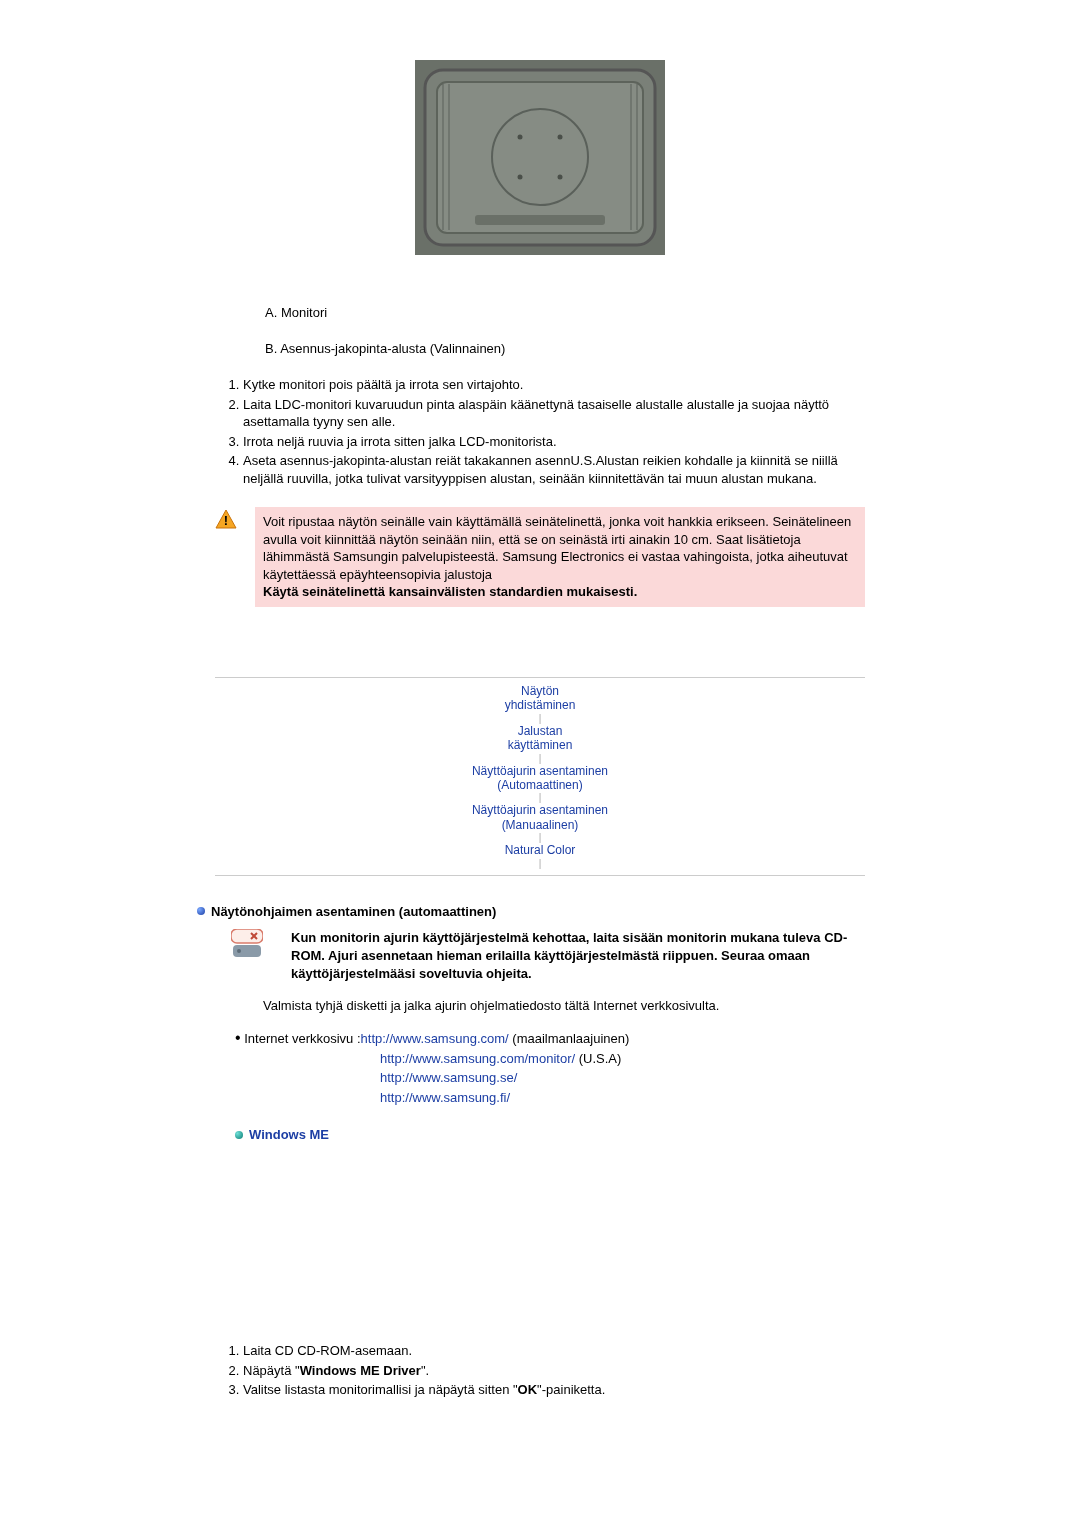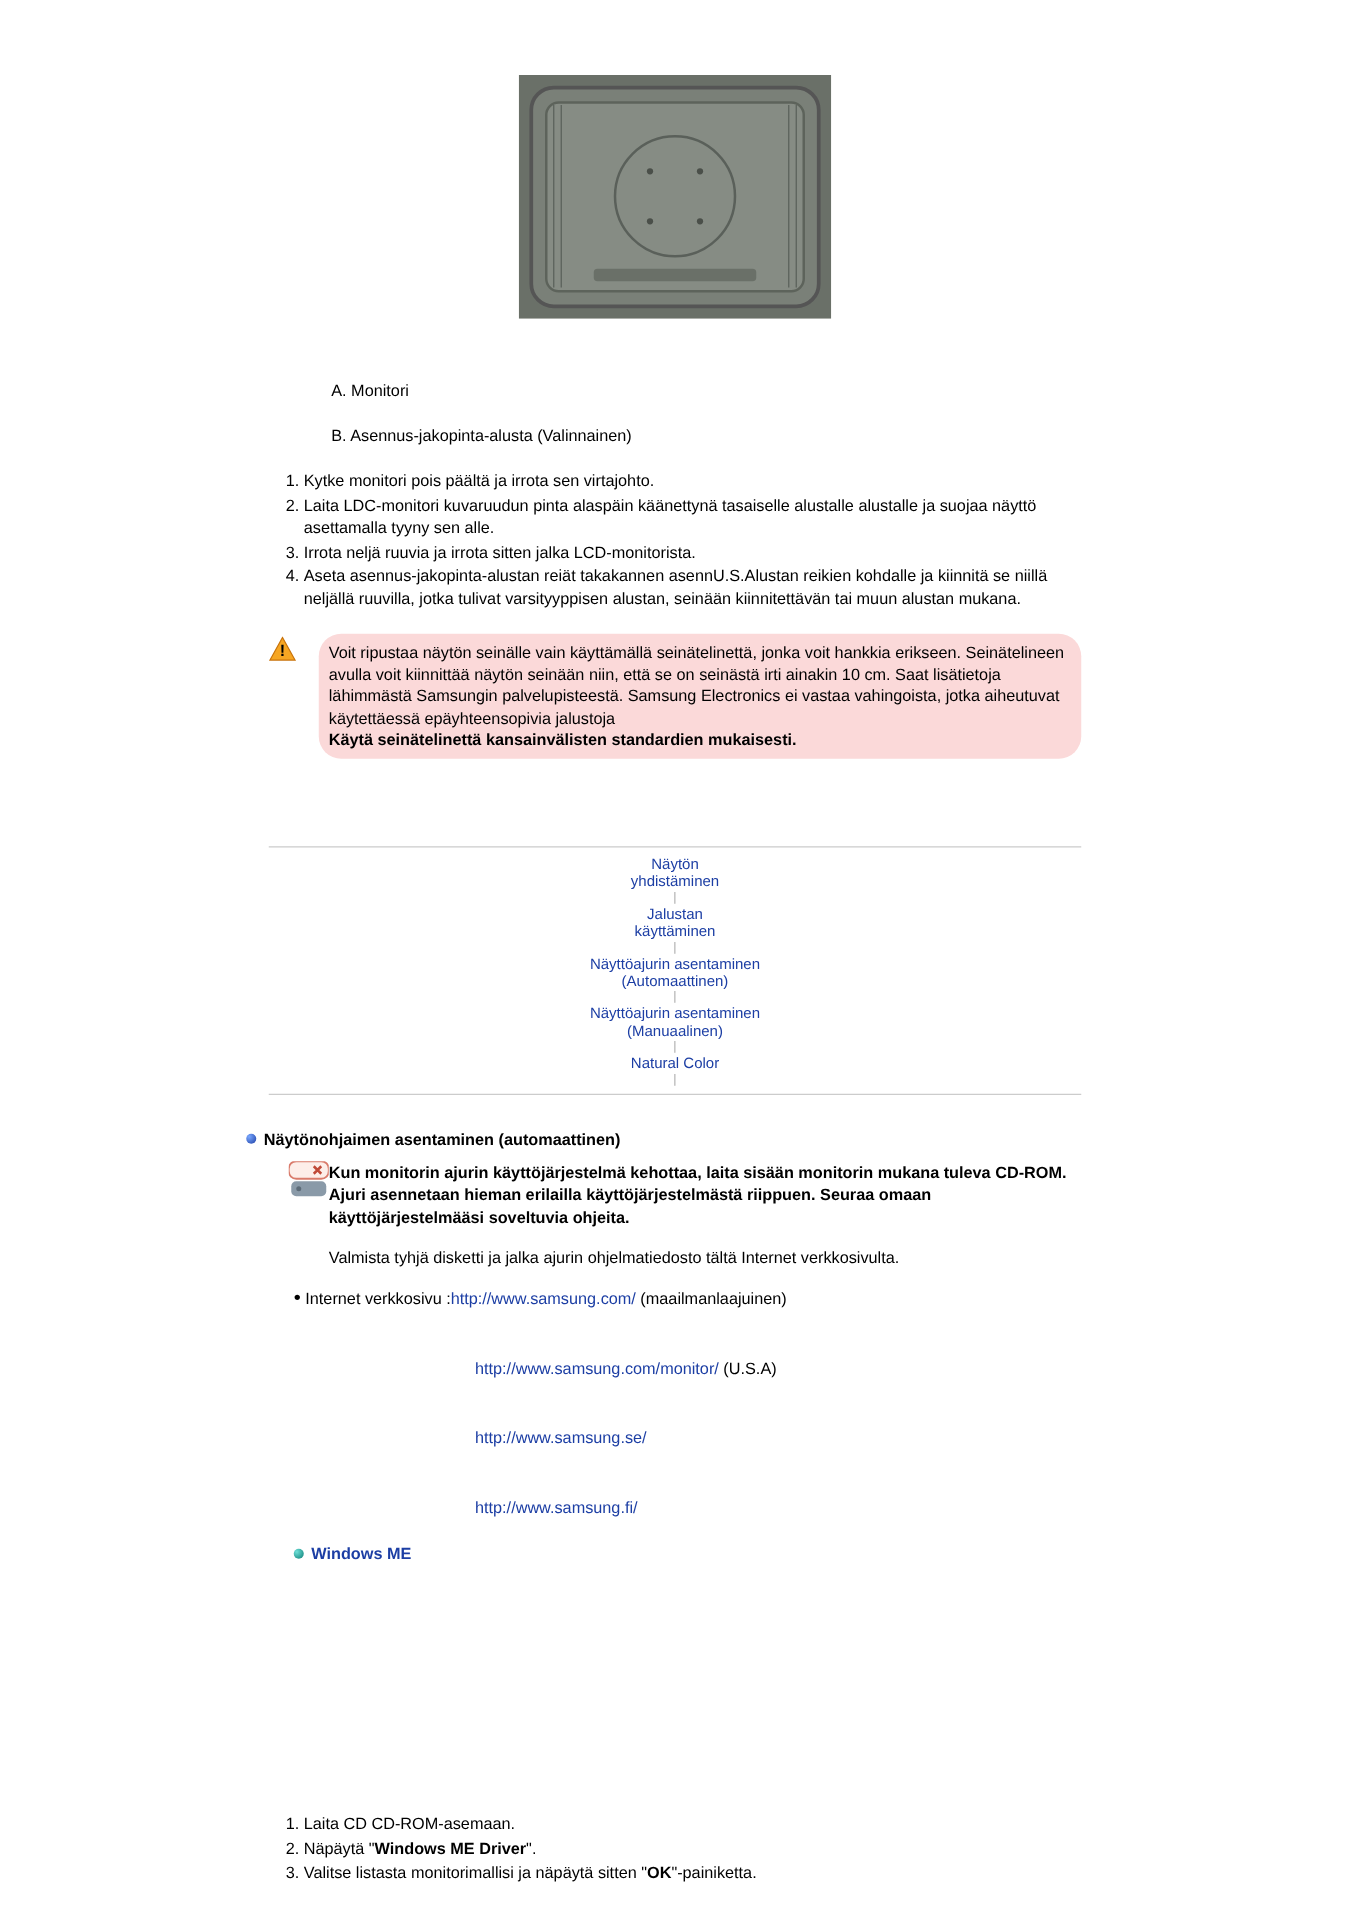--- a/index.html
+++ b/index.html
@@ -45,21 +45,20 @@
   }
   .warn-icon {
     flex: 0 0 40px;
     padding-top: 2px;
   }
   .warn-text {
     flex: 1;
     background: #fbd9d9;
     padding: 6px 8px;
     line-height: 1.35;
-    border-radius: 18px;
   }
   .warn-text b {
     font-weight: bold;
   }
   .tab-nav {
     margin: 70px 0 28px 0;
     border-top: 1px solid #ccc;
     border-bottom: 1px solid #ccc;
     padding: 6px 0;
     display: flex;
@@ -95,42 +94,41 @@
     flex: 0 0 8px;
   }
   .bullet-teal {
     width: 8px; height: 8px; border-radius: 50%;
     background: radial-gradient(circle at 30% 30%, #6fe0d8, #0a7d74);
     flex: 0 0 8px;
   }
   .info-block {
     display: flex;
     align-items: flex-start;
-    gap: 0;
+    gap: 28px;
     margin: 0 0 14px 16px;
   }
   .info-icon {
     flex: 0 0 32px;
   }
   .info-text {
     flex: 1;
     font-weight: bold;
     line-height: 1.4;
   }
   .para {
     margin: 0 0 14px 48px;
     line-height: 1.4;
   }
   .link-block {
     margin: 0 0 20px 20px;
     line-height: 1.5;
   }
   .link-block .sub {
     margin-left: 145px;
-    margin-top: 36px;
   }
   a.link {
     color: #1c3ea4;
     text-decoration: none;
   }
   .sub-heading {
     display: flex;
     align-items: center;
     gap: 6px;
     margin: 14px 0 10px 20px;

